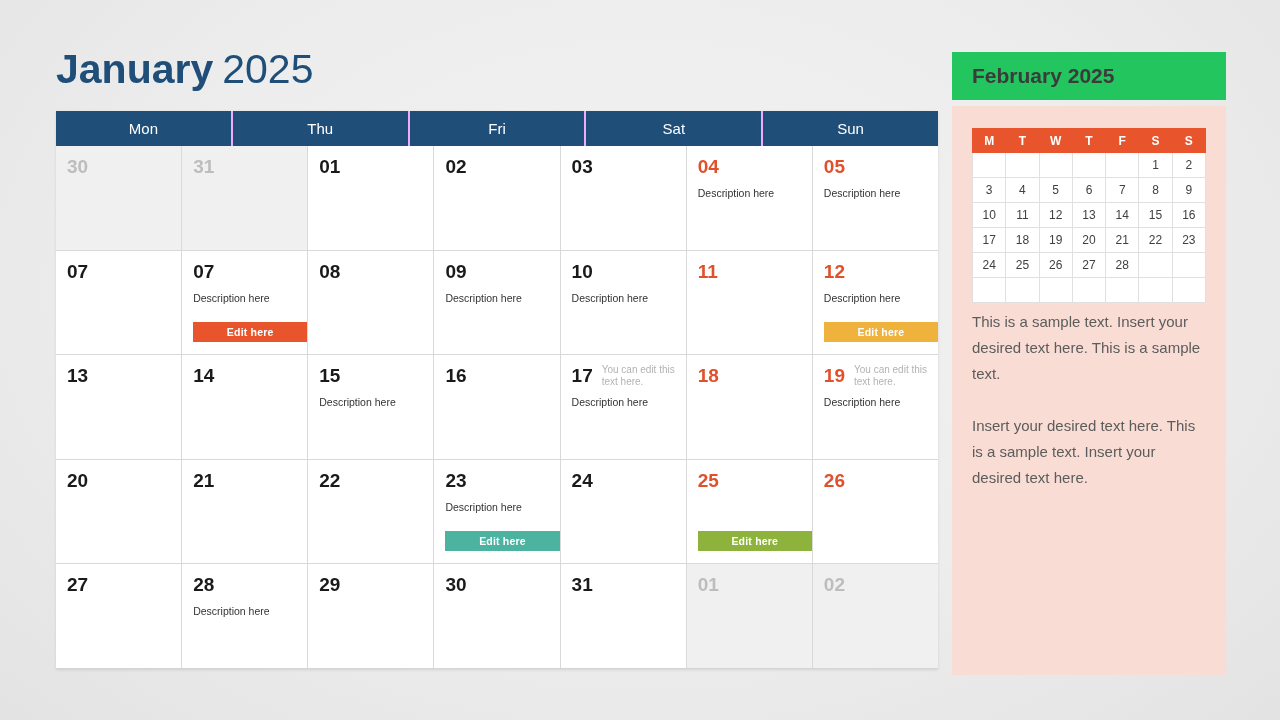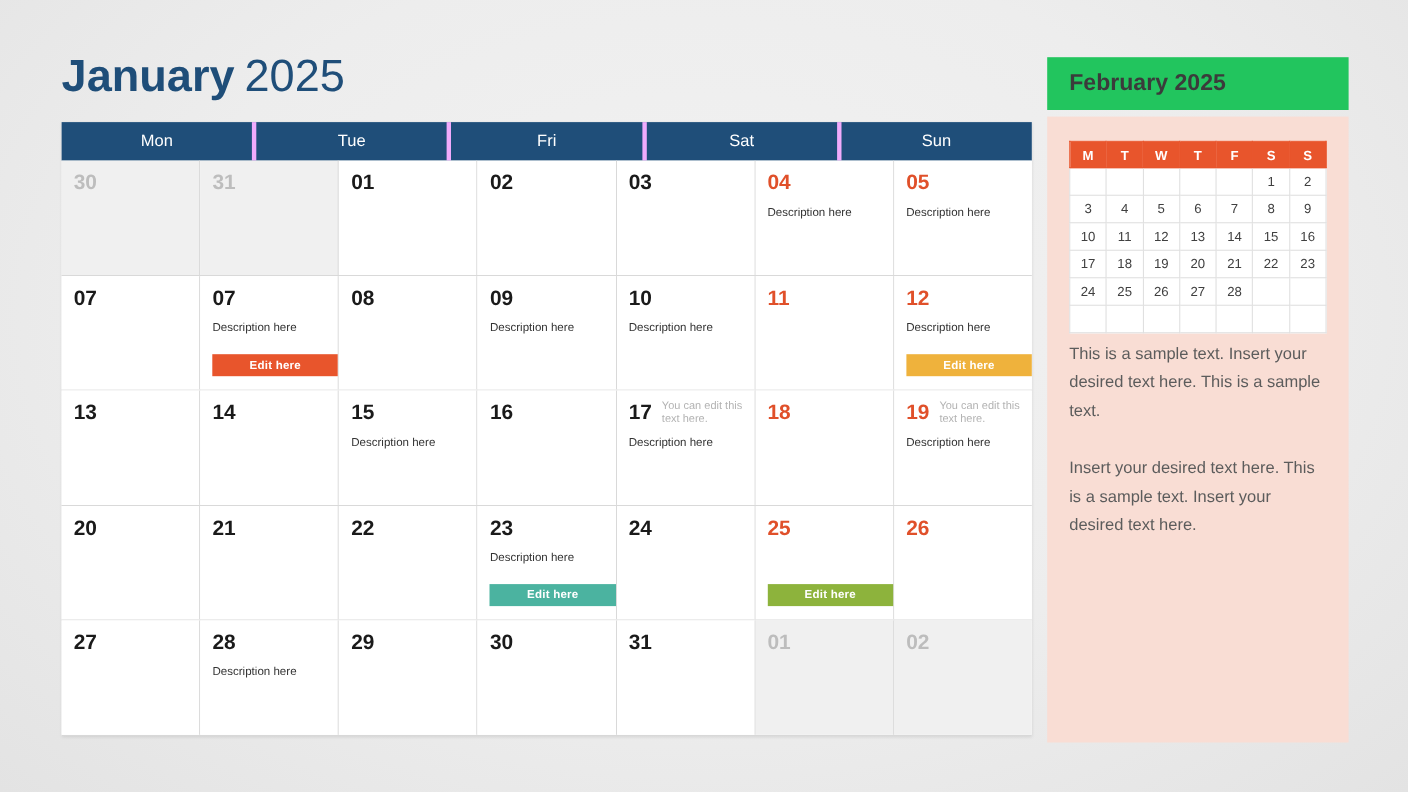--- a/index.html
+++ b/index.html
@@ -46,21 +46,21 @@
     height: 35px;
     background: #1f4e79;
   }
   .weekday-cell {
     flex: 1 1 0;
     color: #ffffff;
     font-size: 15px;
     display: flex;
     align-items: center;
     justify-content: center;
-    border-right: 4px solid #f0abfc;
+    border-right: 2px solid #f0abfc;
   }
   .weekday-cell:last-child { border-right: none; }
 
   #weeks { width: 100%; height: 523px; display: flex; flex-direction: column; }
   .week-row {
     flex: 1 1 0;
     display: flex;
     border-bottom: 1px solid #d9d9d9;
   }
   .week-row:last-child { border-bottom: 1px solid #d4d4d4; }
@@ -186,21 +186,21 @@
 </head>
 <body>
 
 <h1 id="page-title">
   <span class="month">January</span><span class="year">2025</span>
 </h1>
 
 <div id="calendar">
   <div id="weekday-header">
       <div class="weekday-cell">Mon</div>
-      <div class="weekday-cell">Tue</div>
+      <div class="weekday-cell">Thu</div>
       <div class="weekday-cell">Fri</div>
       <div class="weekday-cell">Sat</div>
       <div class="weekday-cell">Sun</div>
     </div>
   <div id="weeks">
       <div class="week-row">
         <div class="day-cell muted">
           <div class="day-num">30</div>
         </div>
         <div class="day-cell muted">

